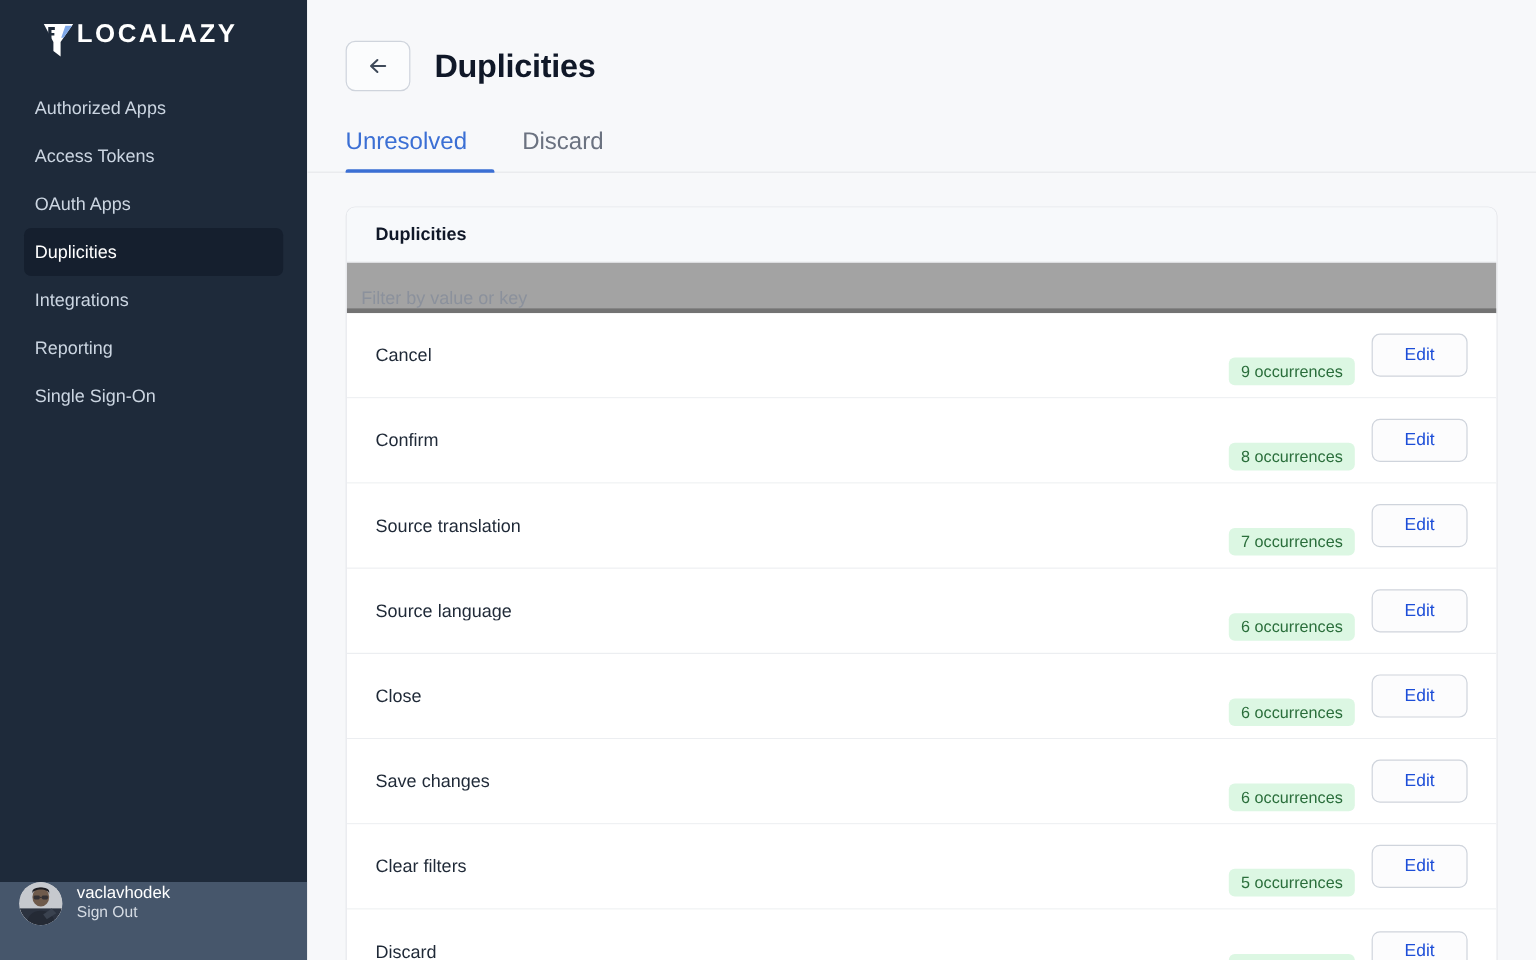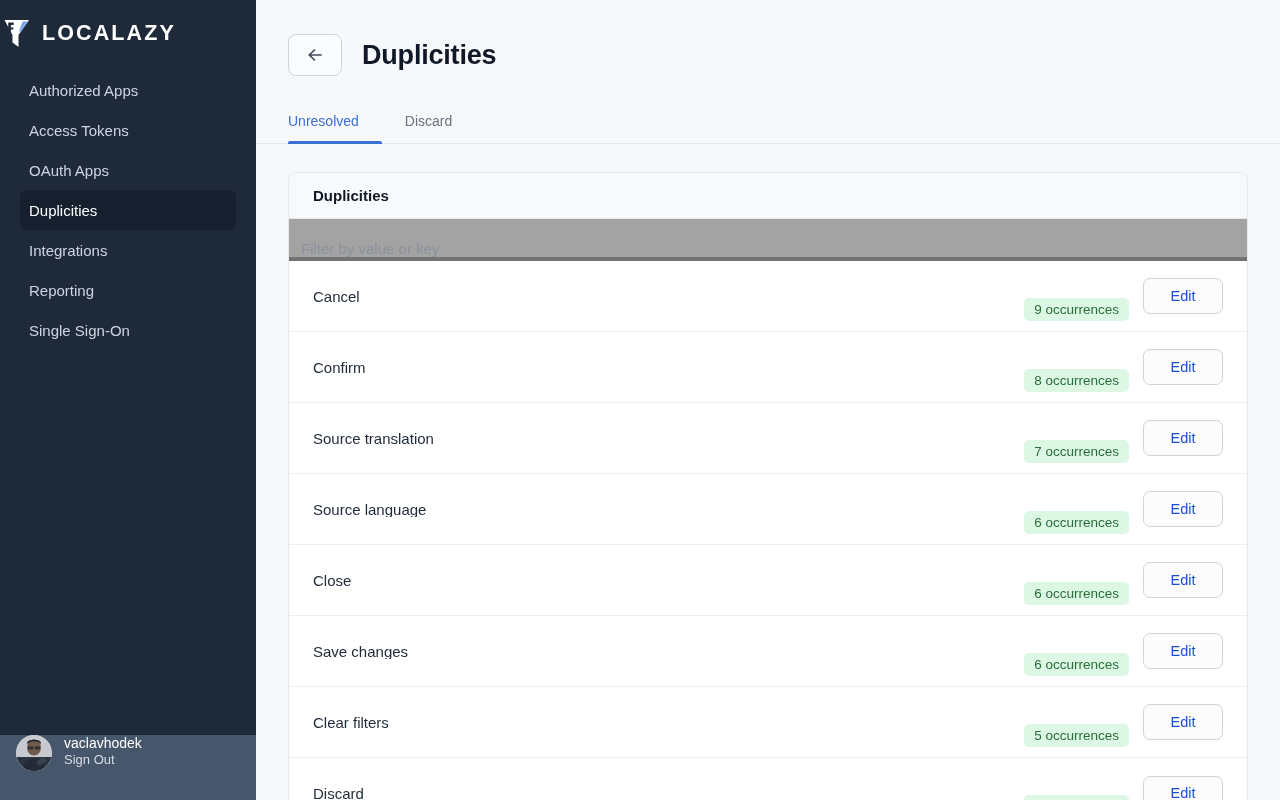--- a/index.html
+++ b/index.html
@@ -27,23 +27,21 @@
     min-width: 256px;
     height: 800px;
     background: #1e2a3a;
     display: flex;
     flex-direction: column;
     position: relative;
   }
 
   .brand {
     display: flex;
-    align-items: center;
-    gap: 10px;
-    padding: 18px 0 18px 2px;
+    padding: 18px 0 18px 34px;
     height: 68px;
     user-select: none;
   }
   .brand-logo {
     width: 30px;
     height: 32px;
     display: block;
     flex: 0 0 auto;
   }
   .brand-name {
@@ -154,21 +152,21 @@
     display: flex;
     align-items: flex-end;
     gap: 0;
     padding: 0 32px;
     border-bottom: 1px solid #e6e8ec;
     height: 58px;
     margin-top: -2px;
   }
   .tab {
     position: relative;
-    font-size: 14px;
+    font-size: 20px;
     color: #6b7280;
     padding: 0 23px 15px 23px;
     cursor: pointer;
     line-height: 1;
     white-space: nowrap;
   }
   .tab:first-child { padding-left: 0; padding-right: 23px; }
   .tab.active { color: #3b6fd4; }
   .tab.active::after {
     content: "";

